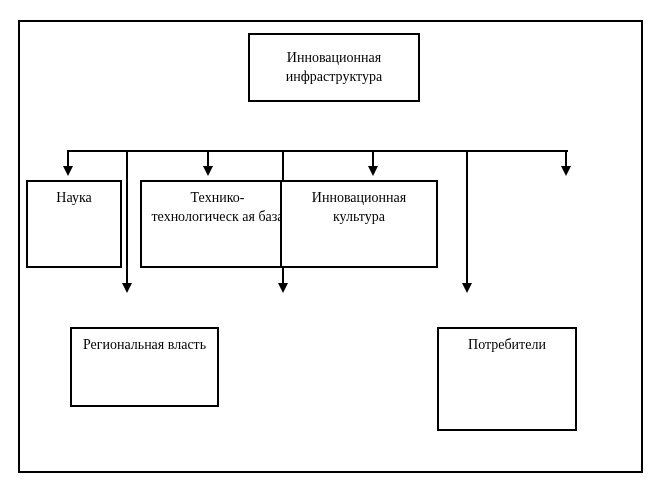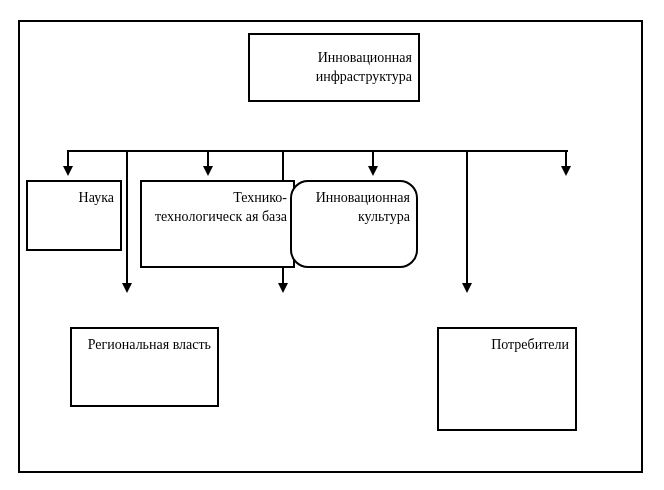--- a/index.html
+++ b/index.html
@@ -25,42 +25,42 @@
     box-sizing: border-box;
   }
   .node {
     position: absolute;
     border: 2px solid #000000;
     box-sizing: border-box;
     background: #ffffff;
     display: flex;
     justify-content: center;
     align-items: flex-start;
-    text-align: right;
+    text-align: center;
     color: #000000;
     font-size: 14px;
     line-height: 1.35;
     z-index: 3;
   }
   .node .label {
     display: block;
     padding: 7px 6px 0 6px;
     width: 100%;
   }
   #node-root {
     left: 248px;
     top: 33px;
     width: 172px;
     height: 69px;
     align-items: center;
   }
   #node-root .label { padding-top: 0; }
-  #node-science   { left: 26px;  top: 180px; width: 96px;  height: 71px; }
+  #node-science   { left: 26px;  top: 180px; width: 96px;  height: 88px; }
   #node-techbase  { left: 140px; top: 180px; width: 155px; height: 88px; }
-  #node-culture   { left: 290px; top: 180px; width: 128px; height: 88px; border-radius: 18px; }
+  #node-culture   { left: 280px; top: 180px; width: 158px; height: 88px; }
   #node-personnel { left: 470px; top: 180px; width: 138px; height: 88px; }
   #node-authority { left: 70px;  top: 327px; width: 149px; height: 80px; }
   #node-finance   { left: 250px; top: 327px; width: 140px; height: 80px; }
   #node-consumers { left: 437px; top: 327px; width: 140px; height: 104px; }
 
   .hbus {
     position: absolute;
     background: #000000;
     height: 2px;
     z-index: 1;

